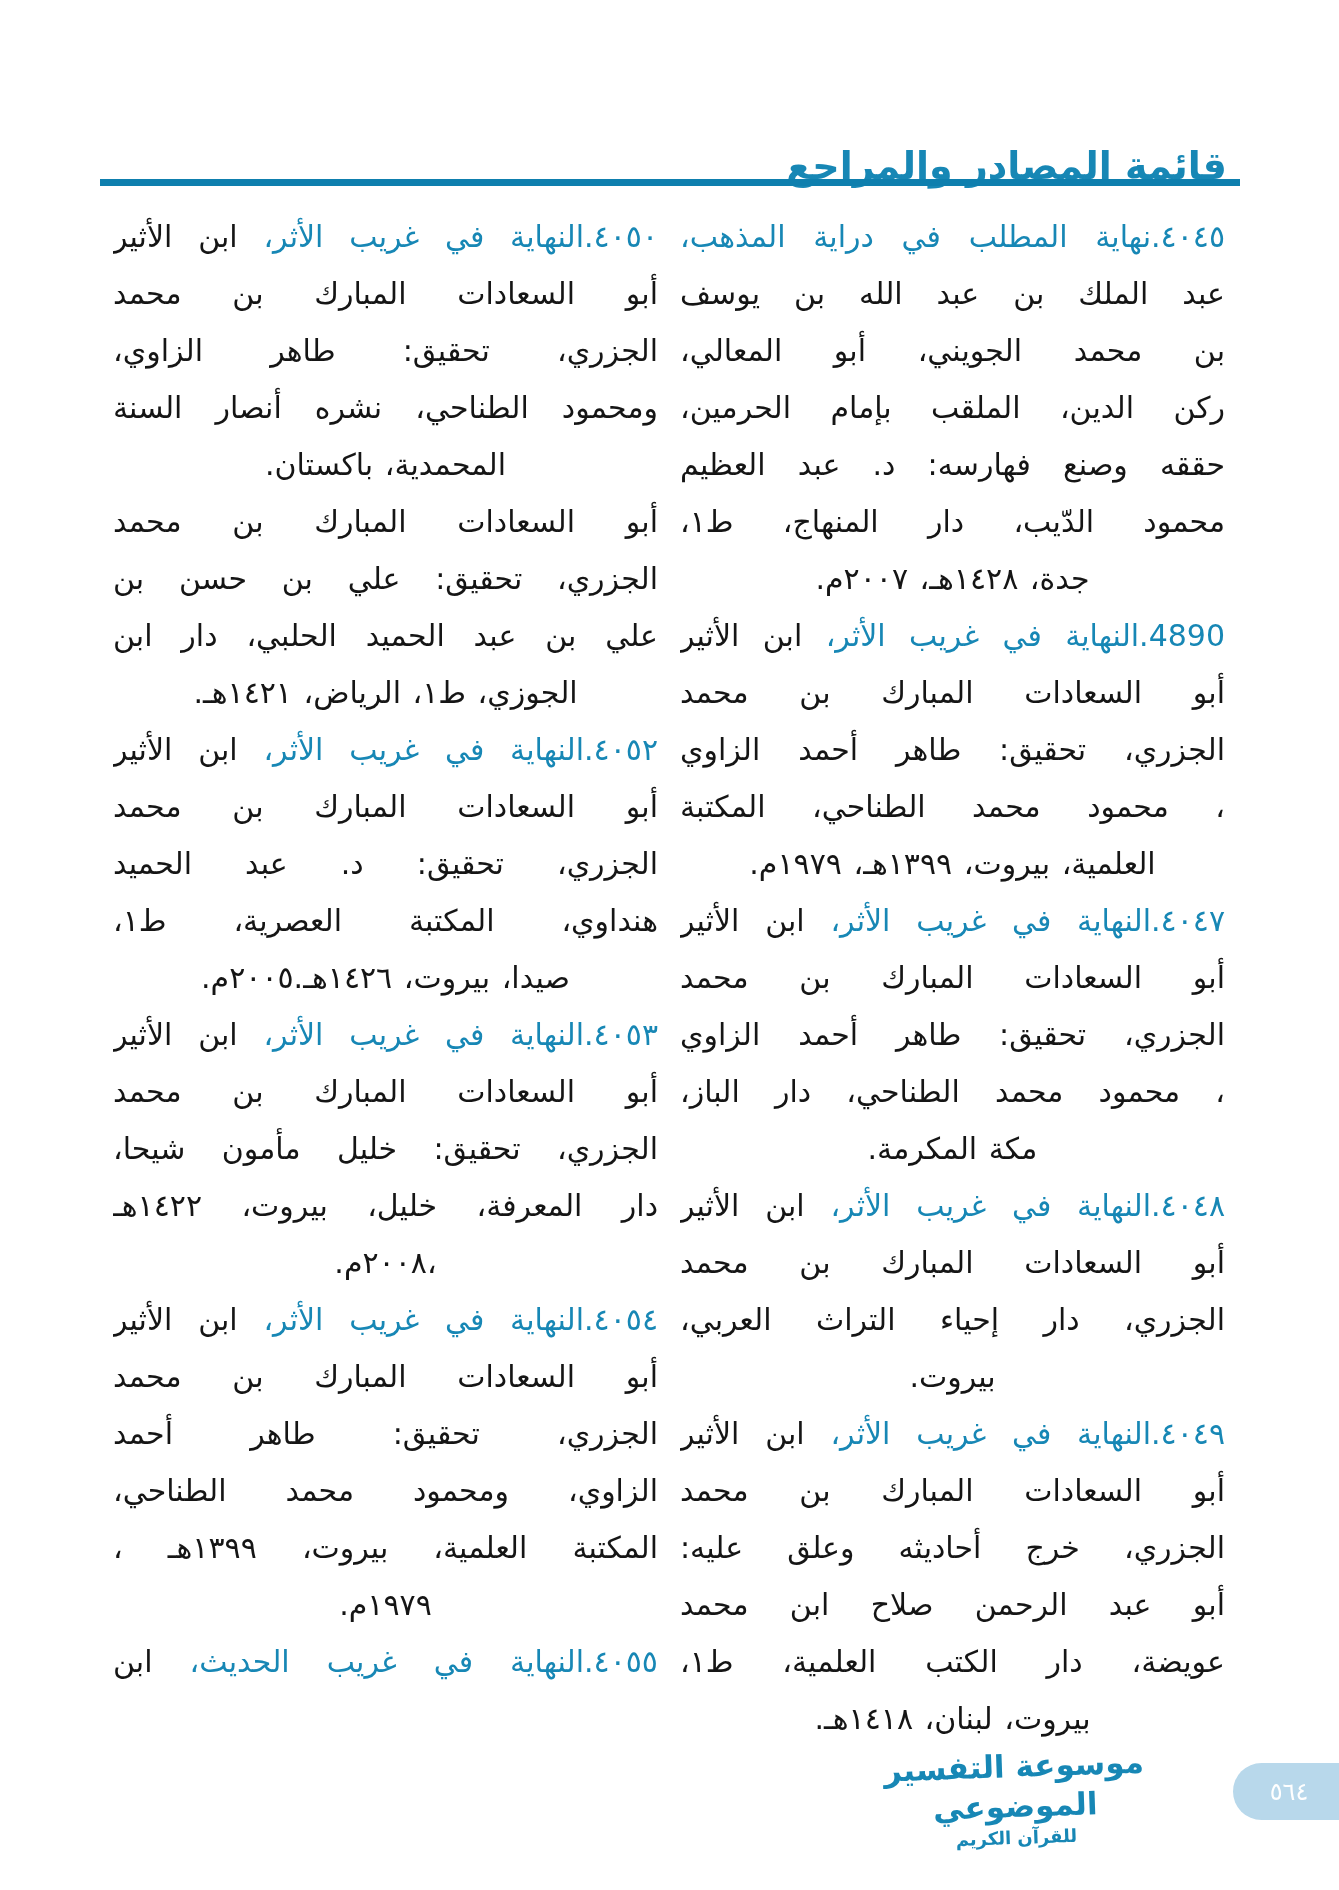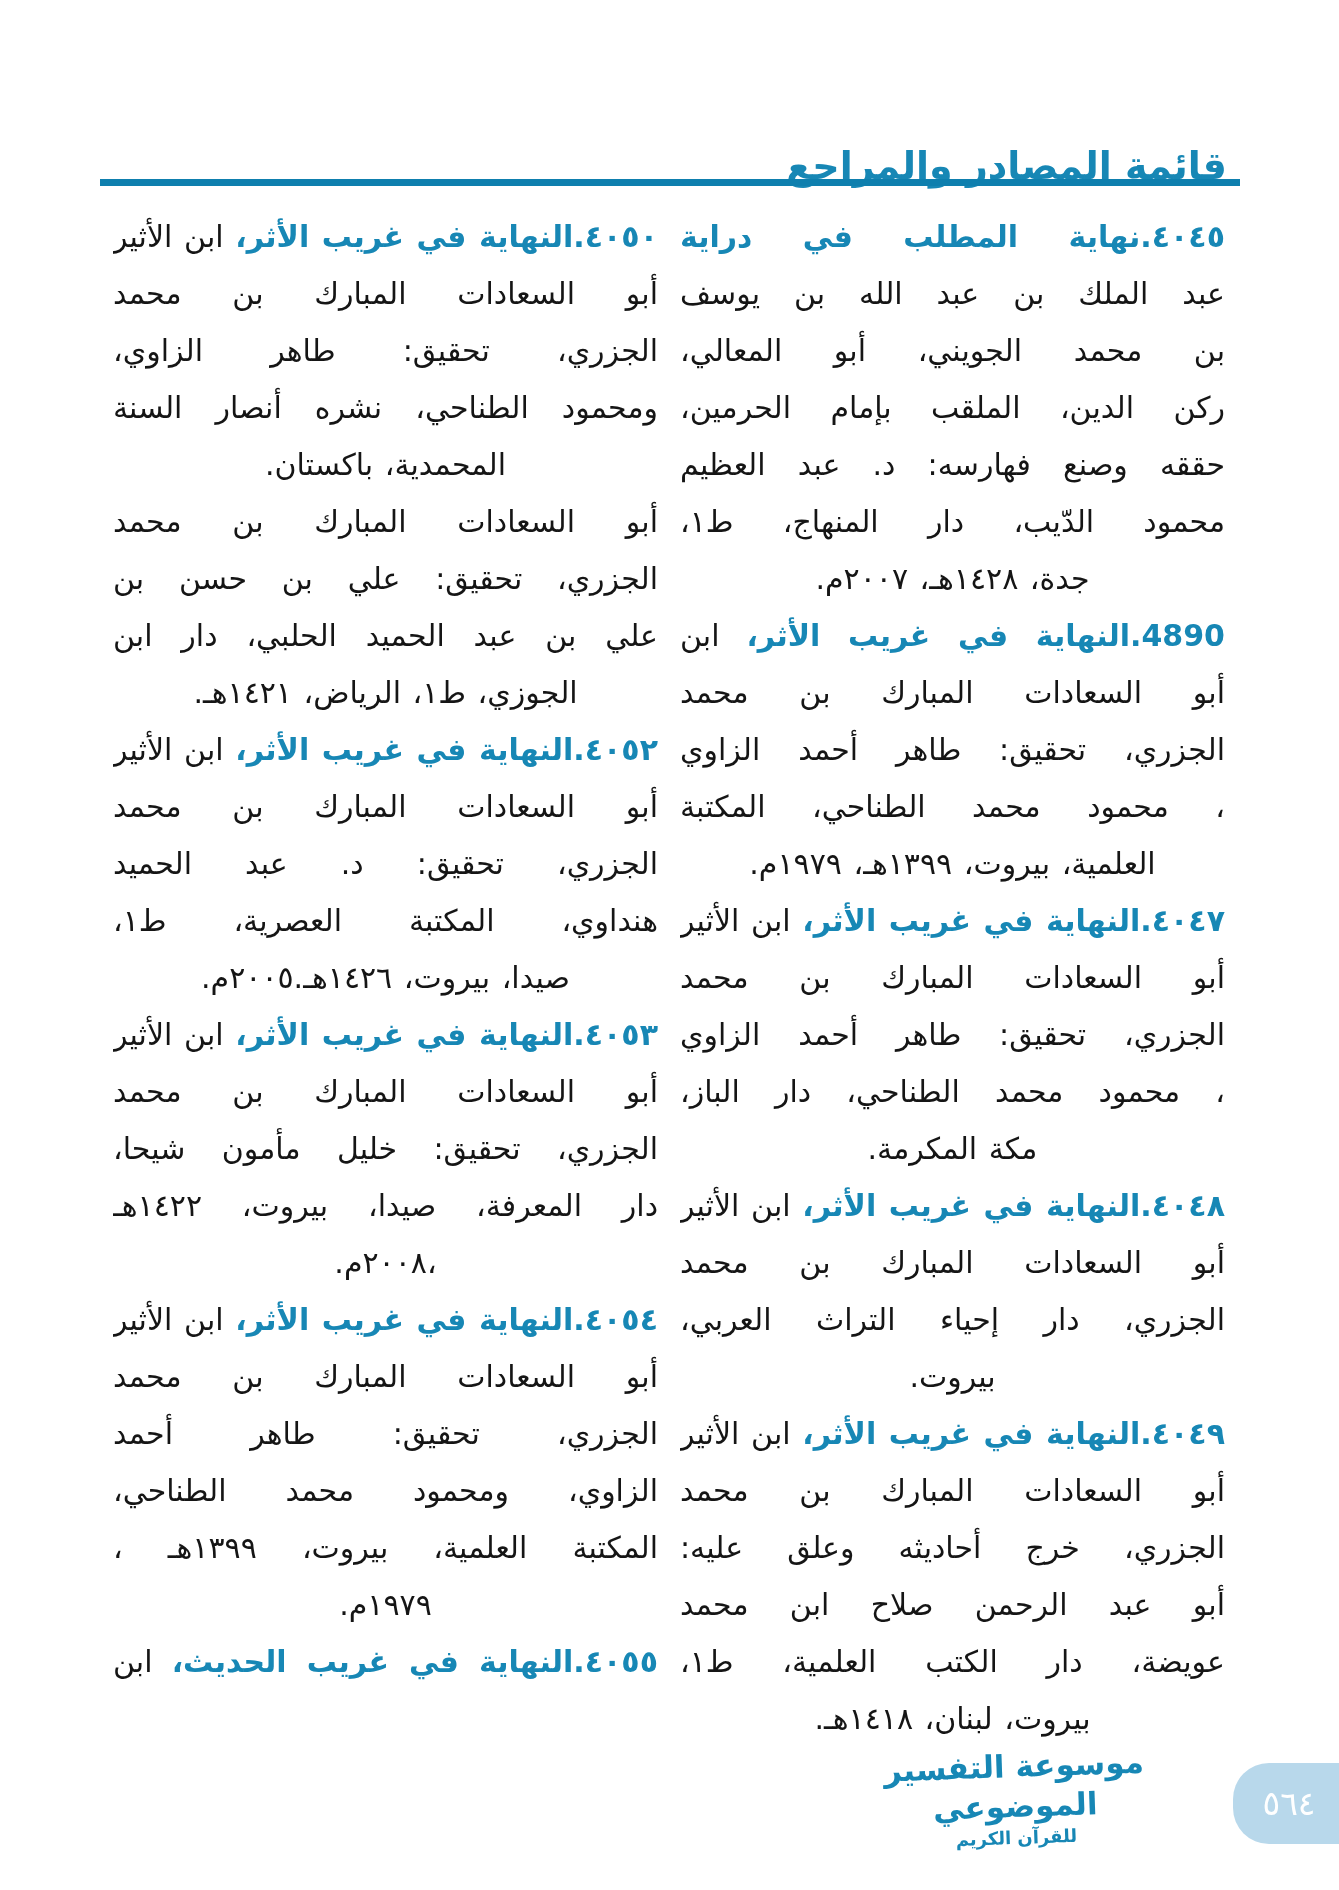--- a/index.html
+++ b/index.html
@@ -20,33 +20,33 @@
     position:absolute;top:208px;right:114px;width:1112px;
     display:flex;gap:22px;direction:rtl;
   }
   .col{width:545px;}
   .line{
     font-size:30px;line-height:57px;height:57px;overflow:hidden;
     color:#151515;text-align:justify;text-align-last:justify;
     word-spacing:2px;
   }
   .line.last{text-align:center;text-align-last:center;}
-  .num-title{color:#1787b5;font-weight:bold;}
+  .num-title{color:#1787b5;font-weight:normal;}
   .tail{color:#151515;margin-top:24px;}
   .logo{
     position:absolute;top:1746px;left:860px;width:310px;text-align:center;
     color:#1787b5;transform:rotate(-2deg);
   }
   .logo-main{display:block;font-size:31px;font-weight:bold;line-height:40px;}
   .logo-sub{display:block;font-size:18px;font-weight:bold;line-height:24px;}
   .page-badge{
-    position:absolute;top:1763px;right:0;width:106px;height:81px;
+    position:absolute;top:1763px;right:0;width:106px;height:57px;
     background:#b8d8eb;border-radius:36px 0 0 36px;
     display:flex;align-items:center;justify-content:center;
-    color:#ffffff;font-size:33px;padding-left:6px;box-sizing:border-box;
+    color:#ffffff;font-size:24px;padding-left:6px;box-sizing:border-box;
   }
 </style>
 </head>
 <body>
 
 <div class="page">
 
   <div class="header-title">قائمة المصادر والمراجع</div>
   <div class="header-rule"></div>
 
@@ -120,21 +120,21 @@
         <div class="line">أبو السعادات المبارك بن محمد</div>
         <div class="line">الجزري، تحقيق: د. عبد الحميد</div>
         <div class="line">هنداوي، المكتبة العصرية، ط١،</div>
         <div class="line last">صيدا، بيروت، ١٤٢٦هـ.٢٠٠٥م.</div>
       </div>
 
       <div class="entry">
         <div class="line"><span class="num-title">٤٠٥٣.النهاية في غريب الأثر،</span> <span class="tail">ابن الأثير</span></div>
         <div class="line">أبو السعادات المبارك بن محمد</div>
         <div class="line">الجزري، تحقيق: خليل مأمون شيحا،</div>
-        <div class="line">دار المعرفة، صيدا، بيروت، ١٤٢٢هـ</div>
+        <div class="line">دار المعرفة، خليل، بيروت، ١٤٢٢هـ</div>
         <div class="line last">،٢٠٠٨م.</div>
       </div>
 
       <div class="entry">
         <div class="line"><span class="num-title">٤٠٥٤.النهاية في غريب الأثر،</span> <span class="tail">ابن الأثير</span></div>
         <div class="line">أبو السعادات المبارك بن محمد</div>
         <div class="line">الجزري، تحقيق: طاهر أحمد</div>
         <div class="line">الزاوي، ومحمود محمد الطناحي،</div>
         <div class="line">المكتبة العلمية، بيروت، ١٣٩٩هـ ،</div>
         <div class="line last">١٩٧٩م.</div>

